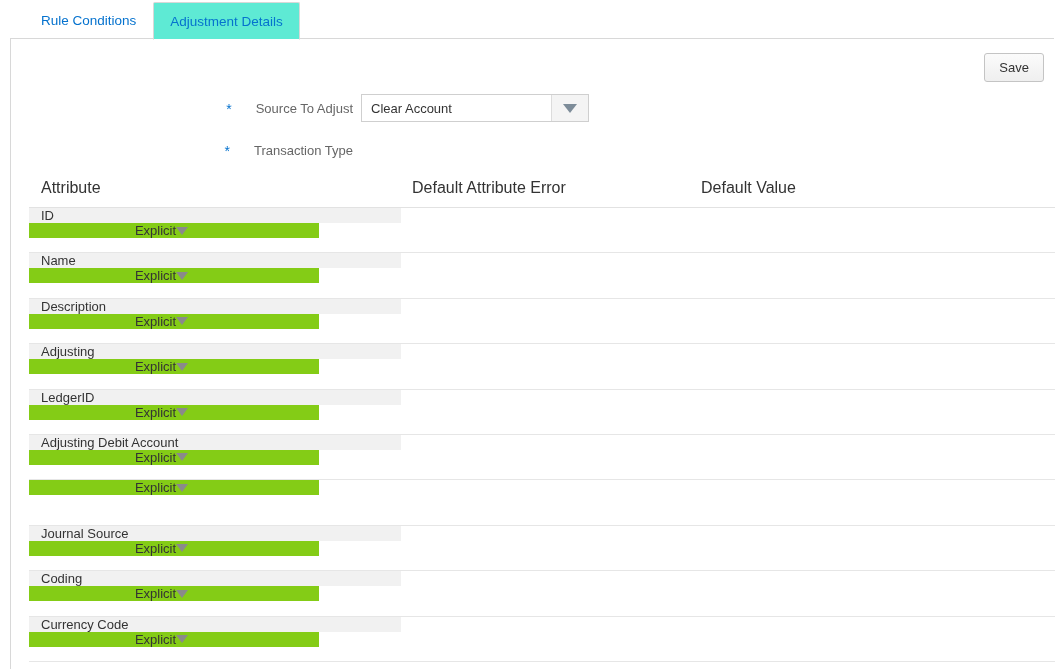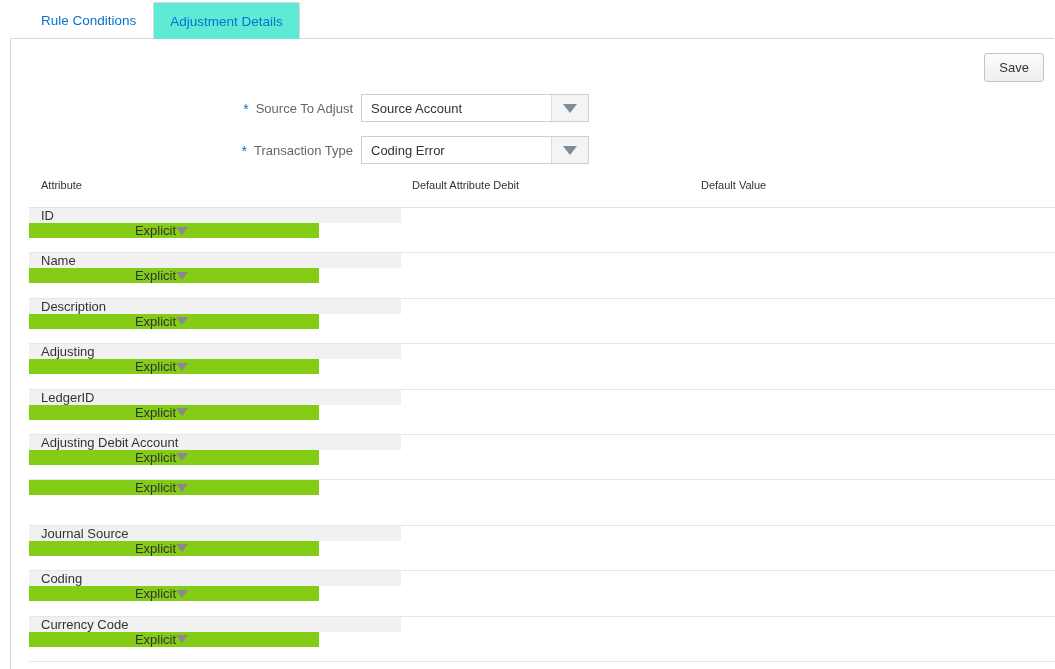--- a/index.html
+++ b/index.html
@@ -115,20 +115,21 @@
     font-size: 14px;
     margin-right: 7px;
     line-height: 1;
     position: relative;
     top: 1px;
   }
   .field-label {
     color: #666666;
     font-size: 13px;
     white-space: nowrap;
+    margin-left: 17px;
   }
   .select-box {
     width: 228px;
     height: 28px;
     border: 1px solid #cfcfcf;
     background: #ffffff;
     display: flex;
     align-items: stretch;
     box-sizing: border-box;
     cursor: pointer;
@@ -165,21 +166,21 @@
     left: 18px;
     top: 140px;
     width: 1026px;
   }
   #table-header {
     display: flex;
     height: 28px;
     align-items: flex-start;
   }
   .th {
-    font-size: 11px;
+    font-size: 16px;
     color: #333333;
     box-sizing: border-box;
     white-space: nowrap;
   }
   .col-attr   { width: 372px; padding-left: 12px; }
   .col-type   { width: 290px; padding-left: 11px; }
   .col-value  { width: 364px; padding-left: 10px; }
 
   #table-body {
     border-top: 1px solid #e2e2e2;
@@ -237,46 +238,40 @@
   </div>
 
   <div id="form-fields">
 
     <div class="field-row">
       <div class="field-label-wrap">
         <span class="req-star">*</span>
         <span class="field-label">Source To Adjust</span>
       </div>
       <div class="select-box">
-        <div class="select-value">Source Account</div>
+        <div class="select-value">Clear Account</div>
         <div class="select-arrow-btn">
           <span class="caret"></span>
         </div>
       </div>
     </div>
 
     <div class="field-row">
       <div class="field-label-wrap">
         <span class="req-star">*</span>
         <span class="field-label">Transaction Type</span>
       </div>
-      <div class="select-box">
-        <div class="select-value">Coding Error</div>
-        <div class="select-arrow-btn">
-          <span class="caret"></span>
-        </div>
-      </div>
     </div>
 
   </div>
 
   <div id="attr-table">
     <div id="table-header">
       <div class="th col-attr">Attribute</div>
-      <div class="th col-type">Default Attribute Debit</div>
+      <div class="th col-type">Default Attribute Error</div>
       <div class="th col-value">Default Value</div>
     </div>
     <div id="table-body">
         <div class="table-row">
           <div class="td col-attr">ID</div>
           <div class="td col-type">
             <span>Explicit</span>
             <span class="cell-caret"></span>
           </div>
           <div class="td col-value"></div>

